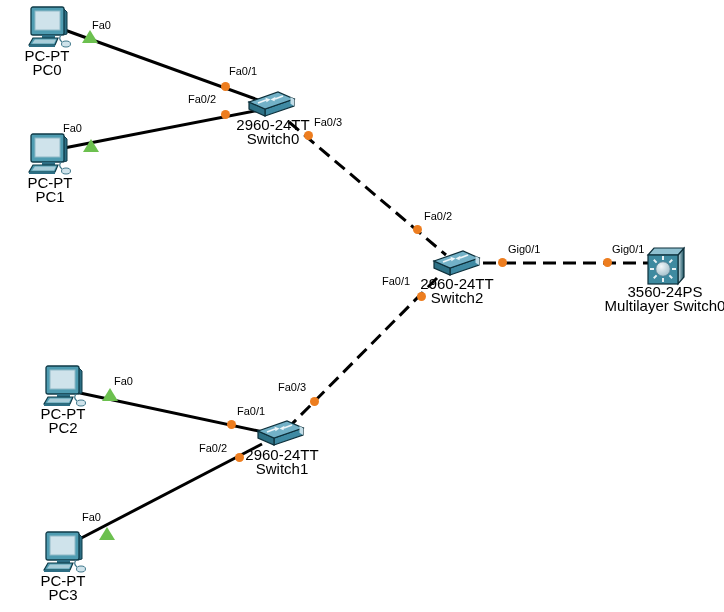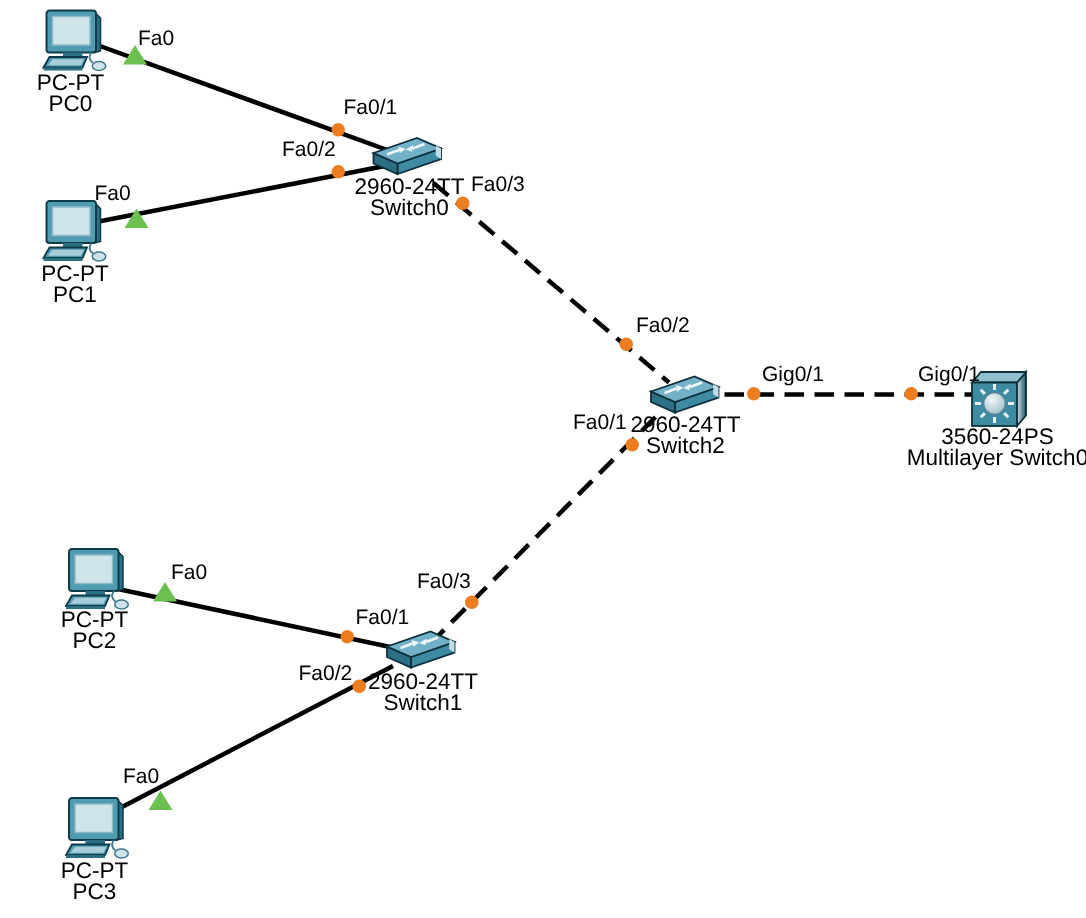--- a/index.html
+++ b/index.html
@@ -9,21 +9,21 @@
   }
   #wires{position:absolute;left:0;top:0;width:724px;height:612px;}
   .wire{stroke:#000000;stroke-width:3;}
   .wire.dashed{stroke-dasharray:13,7;}
   .device{position:absolute;}
   .dev-labels{
     position:absolute;text-align:center;color:#000;font-size:15px;line-height:14px;
     white-space:nowrap;
   }
   .port-label{
-    position:absolute;color:#000;font-size:14px;line-height:12px;white-space:nowrap;
+    position:absolute;color:#000;font-size:11px;line-height:12px;white-space:nowrap;
   }
   .dot{
     position:absolute;width:9px;height:9px;border-radius:50%;
     background:#ed7d1f;
   }
   .tri{
     position:absolute;width:0;height:0;
     border-left:8px solid transparent;border-right:8px solid transparent;
     border-bottom:13px solid #6cc04f;
   }

